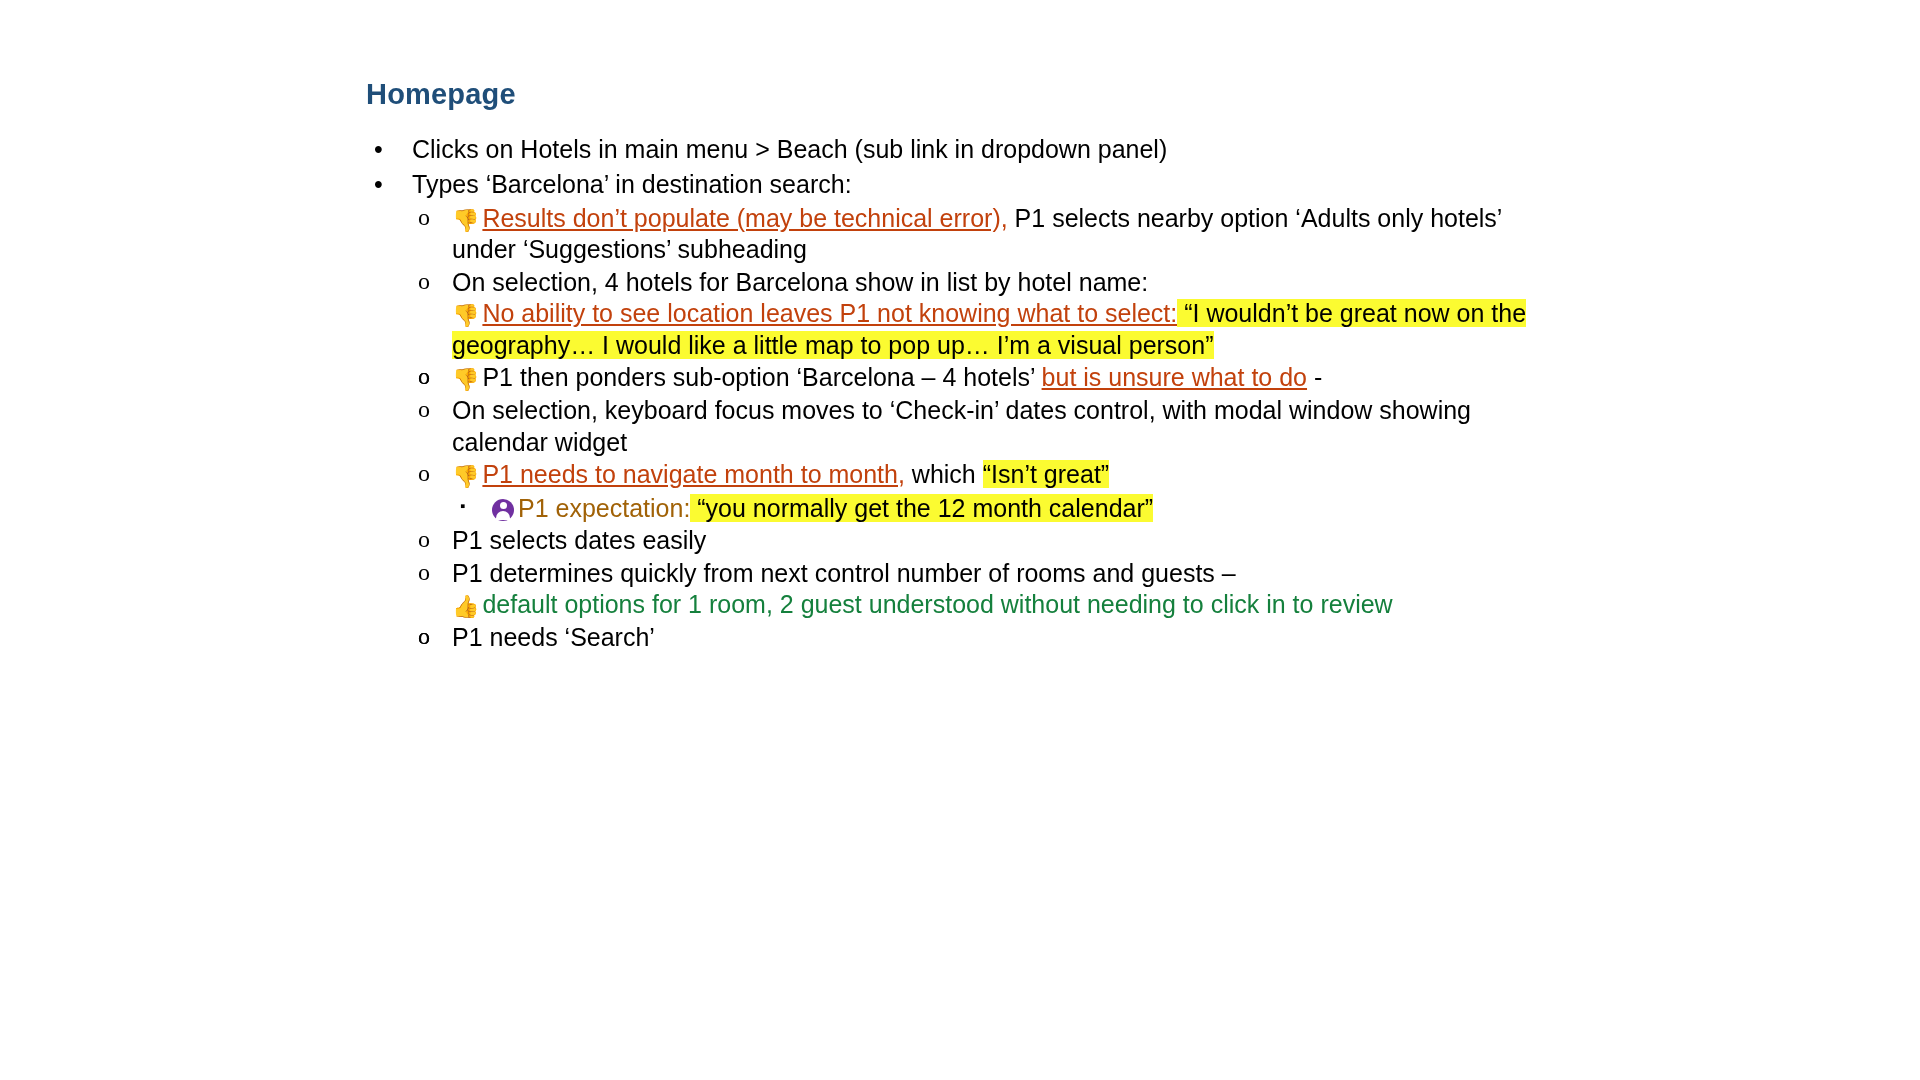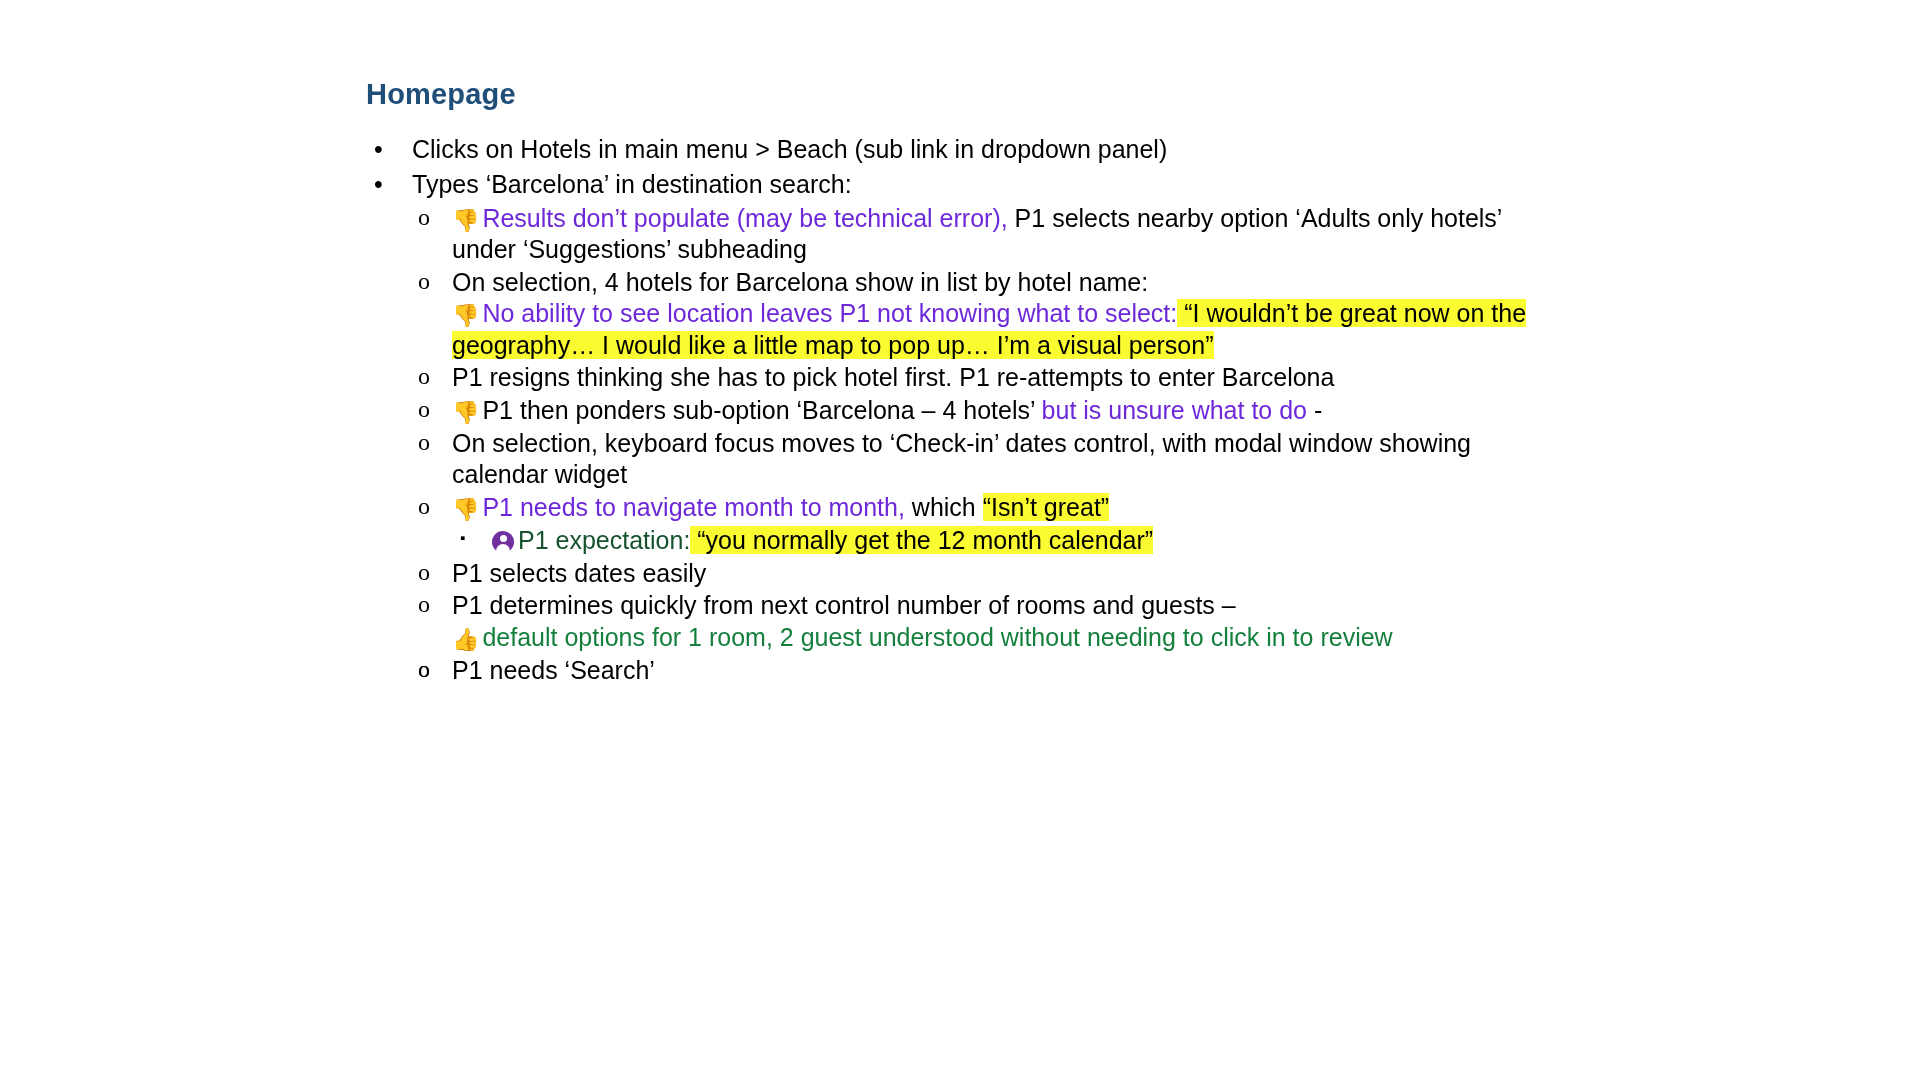--- a/index.html
+++ b/index.html
@@ -85,27 +85,28 @@
     line-height: 1.26;
   }
   ul.level3 > li > .bullet3 {
     position: absolute;
     left: 8px;
     top: 1px;
     font-size: 15px;
     line-height: 1.6;
   }
   .red {
-    color: #6d28d9;
+    color: #c2410c;
+    text-decoration: underline;
   }
   .green {
     color: #15803d;
   }
   .purple {
-    color: #14532d;
+    color: #a16207;
   }
   .hl {
     background: #fbfb31;
   }
   .thumb {
     display: inline-block;
     font-size: 22px;
     vertical-align: -1px;
     margin-right: 3px;
   }
@@ -173,21 +174,20 @@
           </li>
 
           <li>
             <span class="bullet2">o</span>
             <span>On selection, 4 hotels for Barcelona show in list by hotel name:</span><br>
             <span class="thumb thumb-down">👎</span><span class="red">No ability to see location leaves P1 not knowing what to select:</span><span class="hl"> “I wouldn’t be great now on the geography… I would like a little map to pop up… I’m a visual person”</span>
           </li>
 
           <li>
             <span class="bullet2">o</span>
-            <span>P1 resigns thinking she has to pick hotel first. P1 re-attempts to enter Barcelona</span>
           </li>
 
           <li>
             <span class="bullet2">o</span>
             <span class="thumb thumb-down">👎</span><span>P1 then ponders sub-option ‘Barcelona – 4 hotels’ </span><span class="red">but is unsure what to do</span><span> -</span><br>
           </li>
 
           <li>
             <span class="bullet2">o</span>
             <span>On selection, keyboard focus moves to ‘Check-in’ dates control, with modal window showing calendar widget</span>

